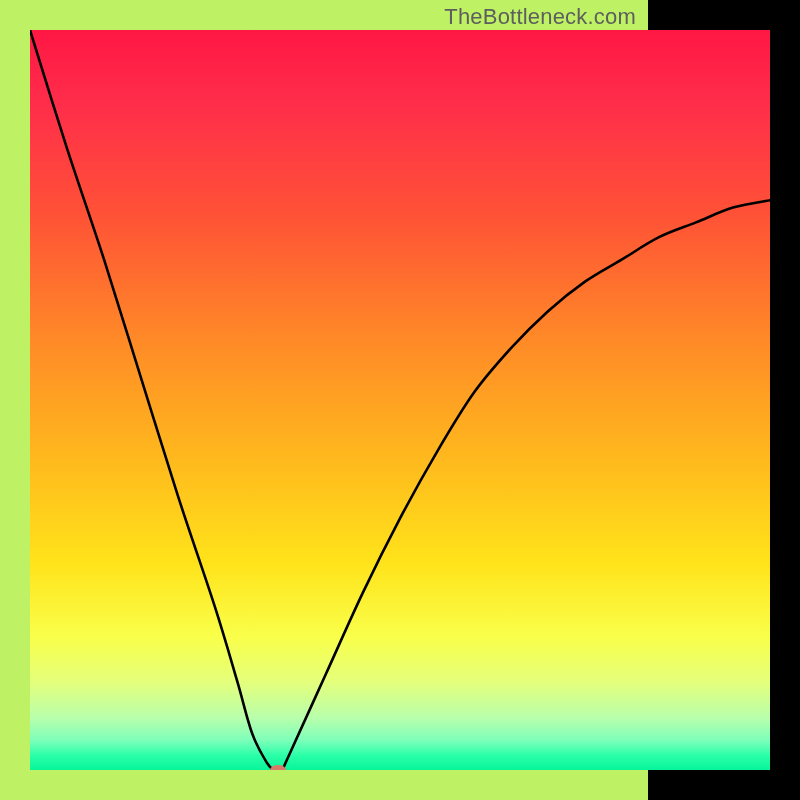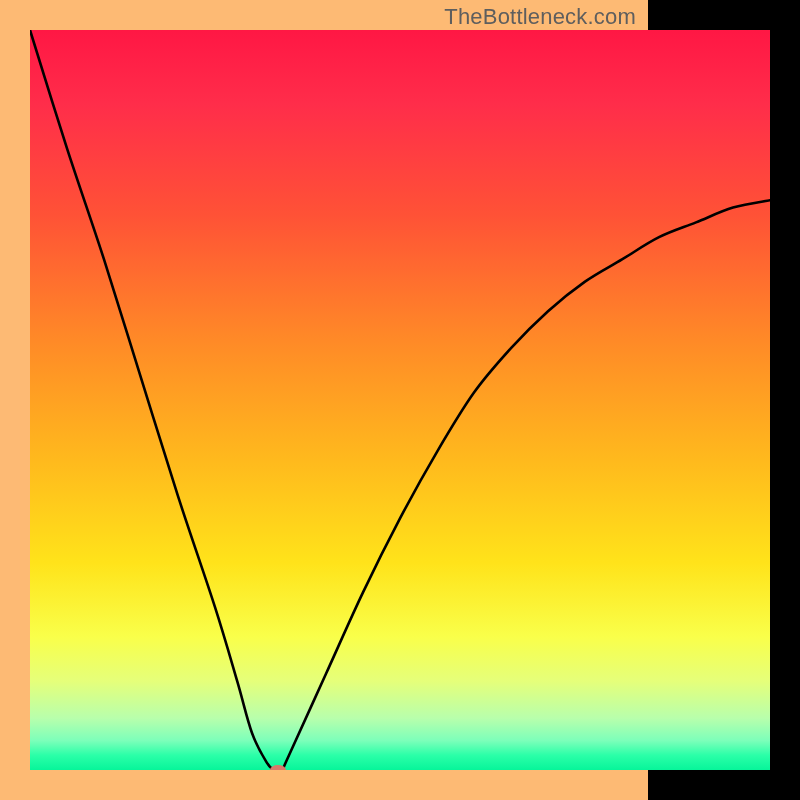--- a/index.html
+++ b/index.html
@@ -1,21 +1,21 @@
 <!DOCTYPE html>
 <html><head>
 <meta charset="utf-8">
 <style>
   * { margin: 0; padding: 0; box-sizing: border-box; }
   html, body { width: 800px; height: 800px; overflow: hidden; background: #000; }
   .frame {
     position: relative;
     width: 648px;
     height: 800px;
-    background: #fdba74;
+    background: #bef264;
   }
   .watermark {
     position: absolute;
     top: 4px;
     right: 12px;
     font-family: Arial, Helvetica, sans-serif;
     font-size: 22px;
     color: #5e5e5e;
     letter-spacing: 0.2px;
     z-index: 3;

